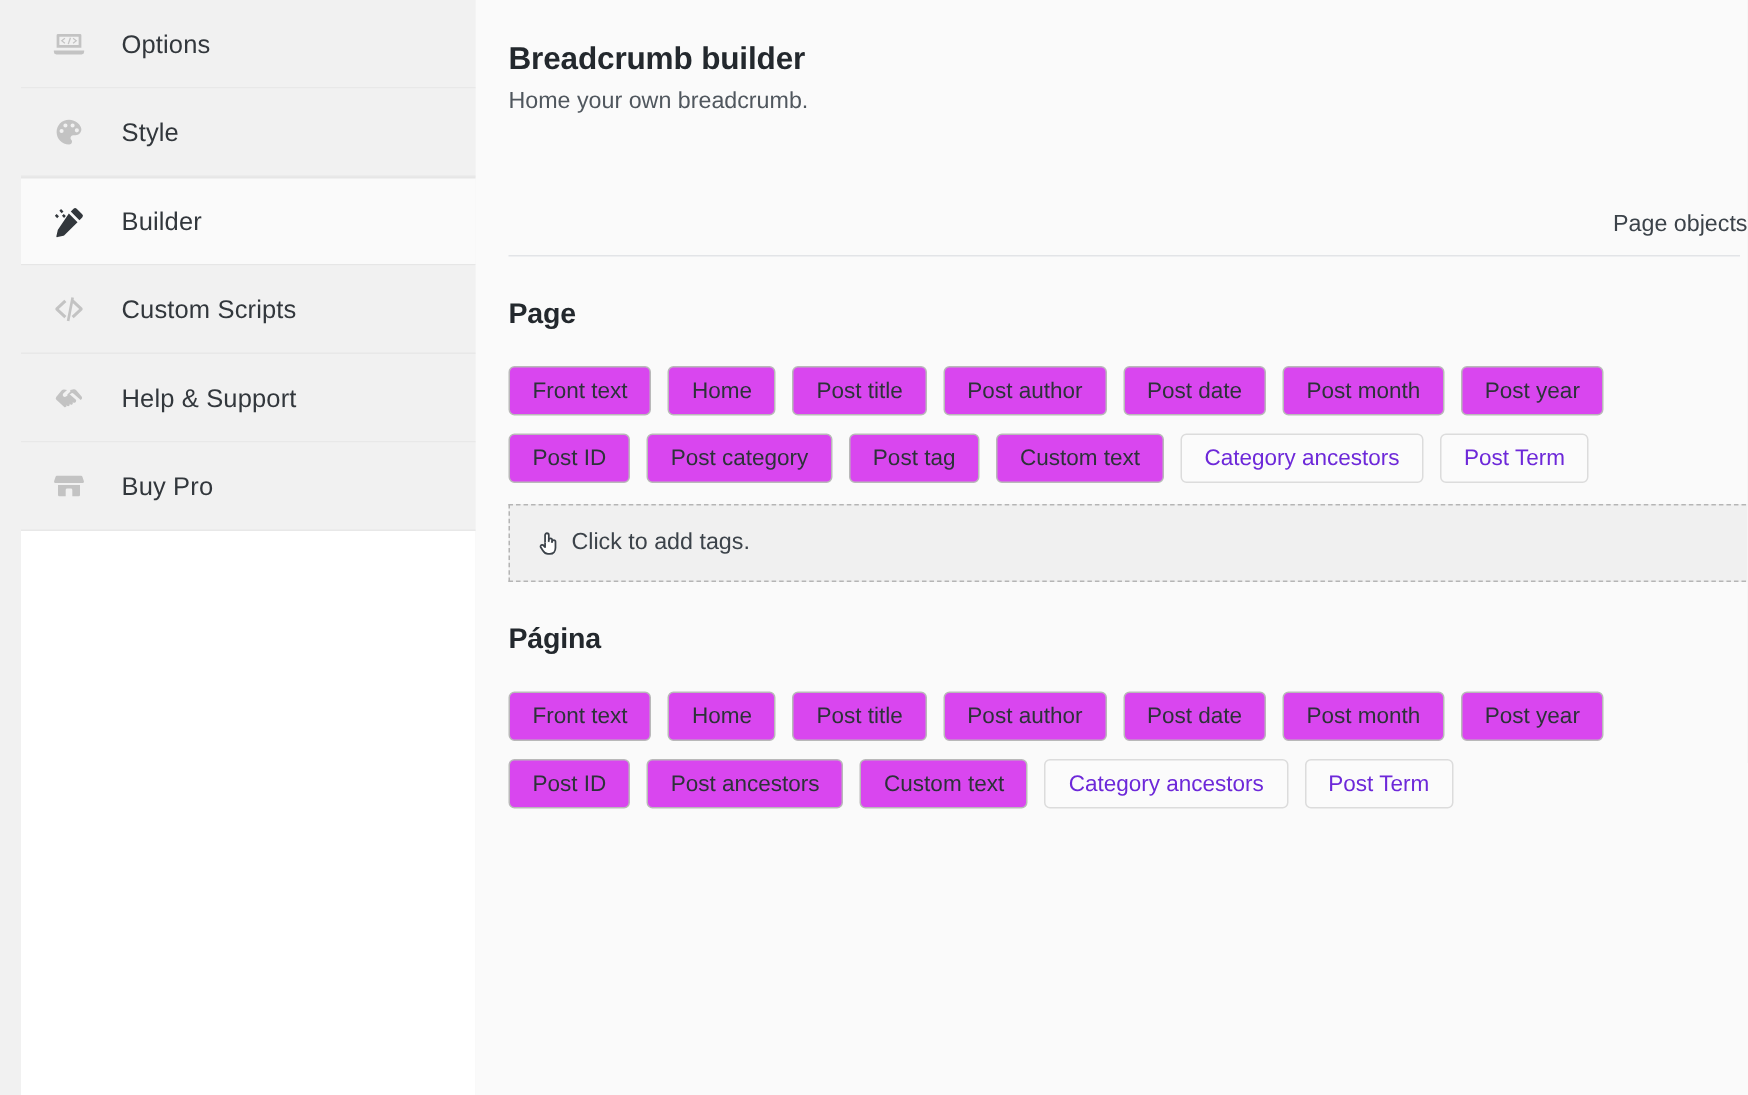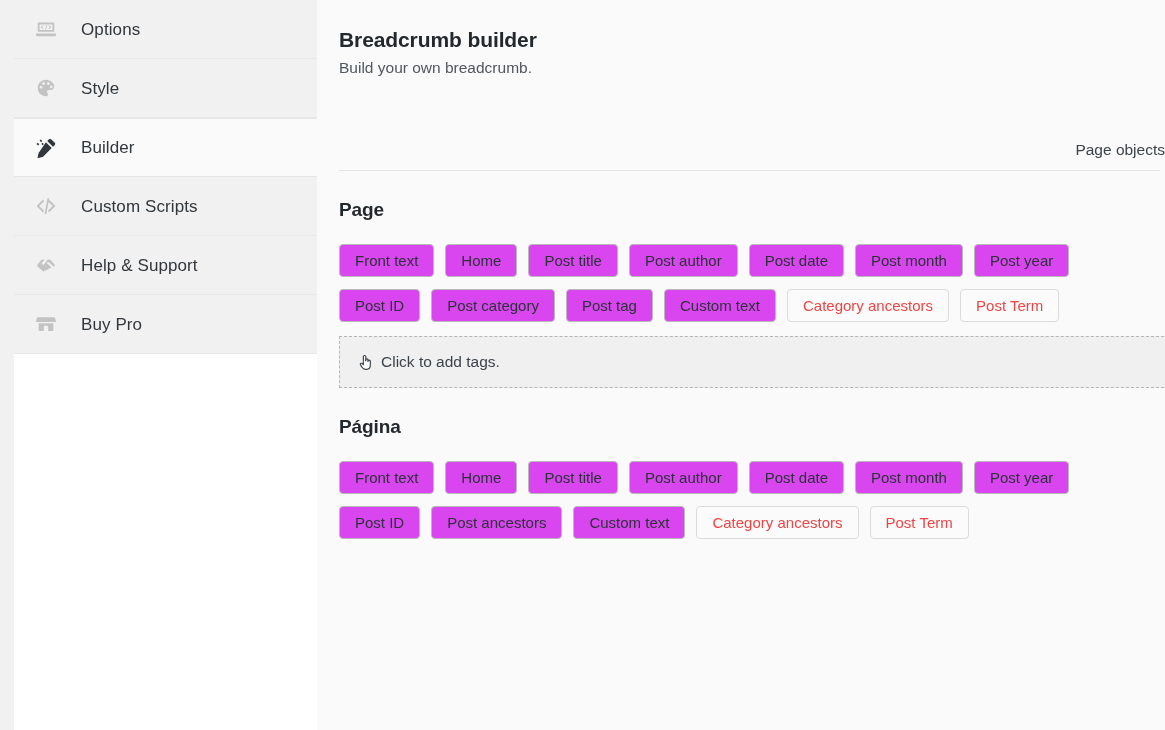--- a/index.html
+++ b/index.html
@@ -139,21 +139,21 @@
     font-family: "Liberation Sans", sans-serif;
     font-size: 15px;
     color: #2c3338;
     line-height: 31px;
     white-space: nowrap;
     cursor: pointer;
   }
   .tag-btn.disabled {
     background: #fbfbfb;
     border-color: #dcdcdc;
-    color: #ef4444;
+    color: #6d28d9;
     cursor: default;
     text-align: center;
   }
 
   .dropzone {
     margin-top: 14px;
     height: 52px;
     width: 830px;
     background: #f0f0f0;
     border: 1px dashed #b5b5b5;
@@ -236,21 +236,21 @@
             </span>
             <span class="nav-label">Buy Pro</span>
           </div>
         </nav>
     </div>
   </div>
 
   <div class="main">
 
     <h1 class="page-title">Breadcrumb builder</h1>
-    <div class="page-subtitle">Build your own breadcrumb.</div>
+    <div class="page-subtitle">Home your own breadcrumb.</div>
 
     <div class="page-objects-label">Page objects</div>
 
     <div id="sections-host">
         <hr class="section-rule">
         <div>
           <h3 class="posttype-name">Page</h3>
           <div class="tag-rows">
             <div class="tag-row">
               <button class="tag-btn">Front text</button>

